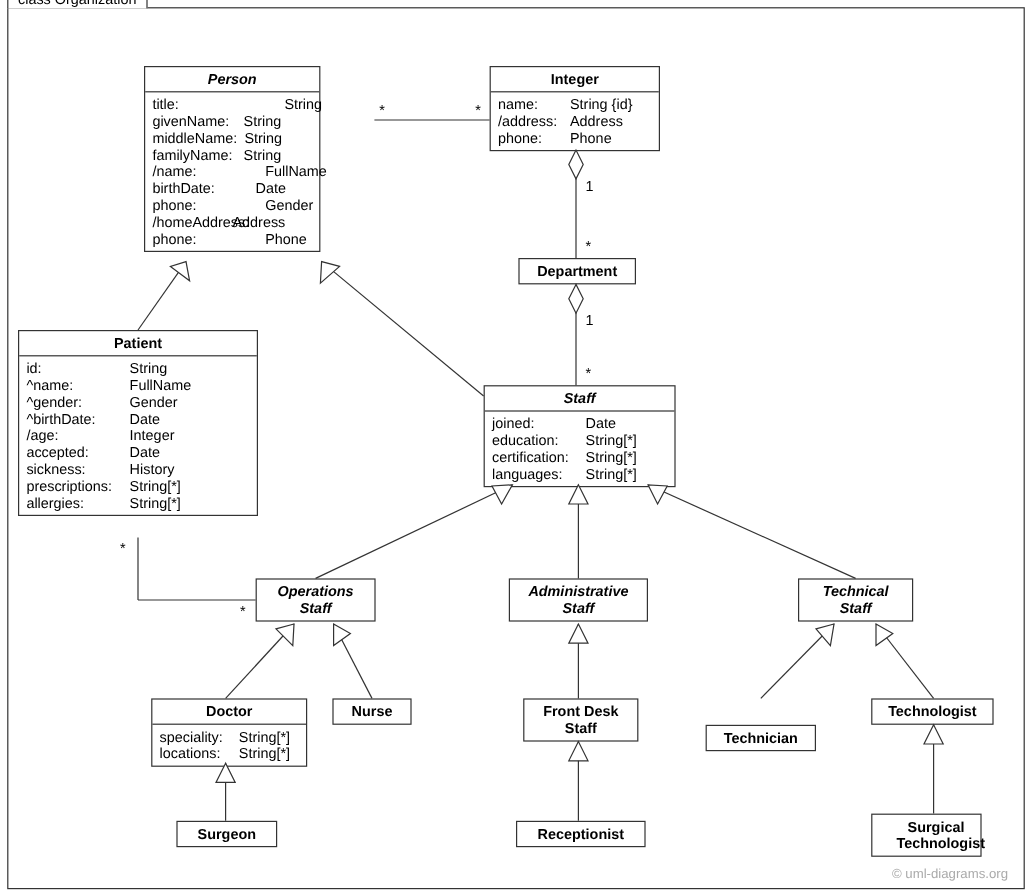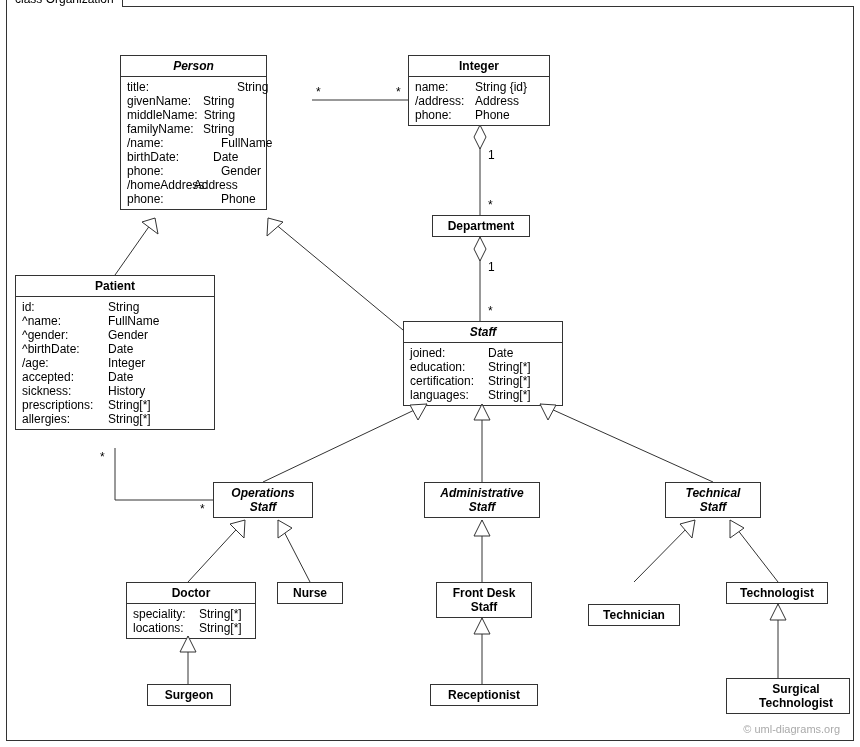--- a/index.html
+++ b/index.html
@@ -260,21 +260,21 @@
   </div>
 
   <div class="class-box" style="left:147px; top:684px; width:84px;">
     <div class="class-name concrete" style="border-bottom:none">Surgeon</div>
   </div>
 
   <div class="class-box" style="left:430px; top:684px; width:108px;">
     <div class="class-name concrete" style="border-bottom:none">Receptionist</div>
   </div>
 
-  <div class="class-box" style="left:726px; top:678px; width:124px;padding-left:16px;">
+  <div class="class-box" style="left:726px; top:678px; width:92px;padding-left:16px;">
     <div class="class-name concrete" style="border-bottom:none">Surgical
 Technologist</div>
   </div>
 
   <svg class="edges">
     <defs>
       <marker id="hollowTriUp" viewBox="0 0 20 20" refX="10" refY="2" markerWidth="16" markerHeight="16" orient="auto-start-reverse">
         <path d="M2 18 L10 2 L18 18 Z" fill="#fff" stroke="#333" stroke-width="1.2"></path>
       </marker>
     </defs>

